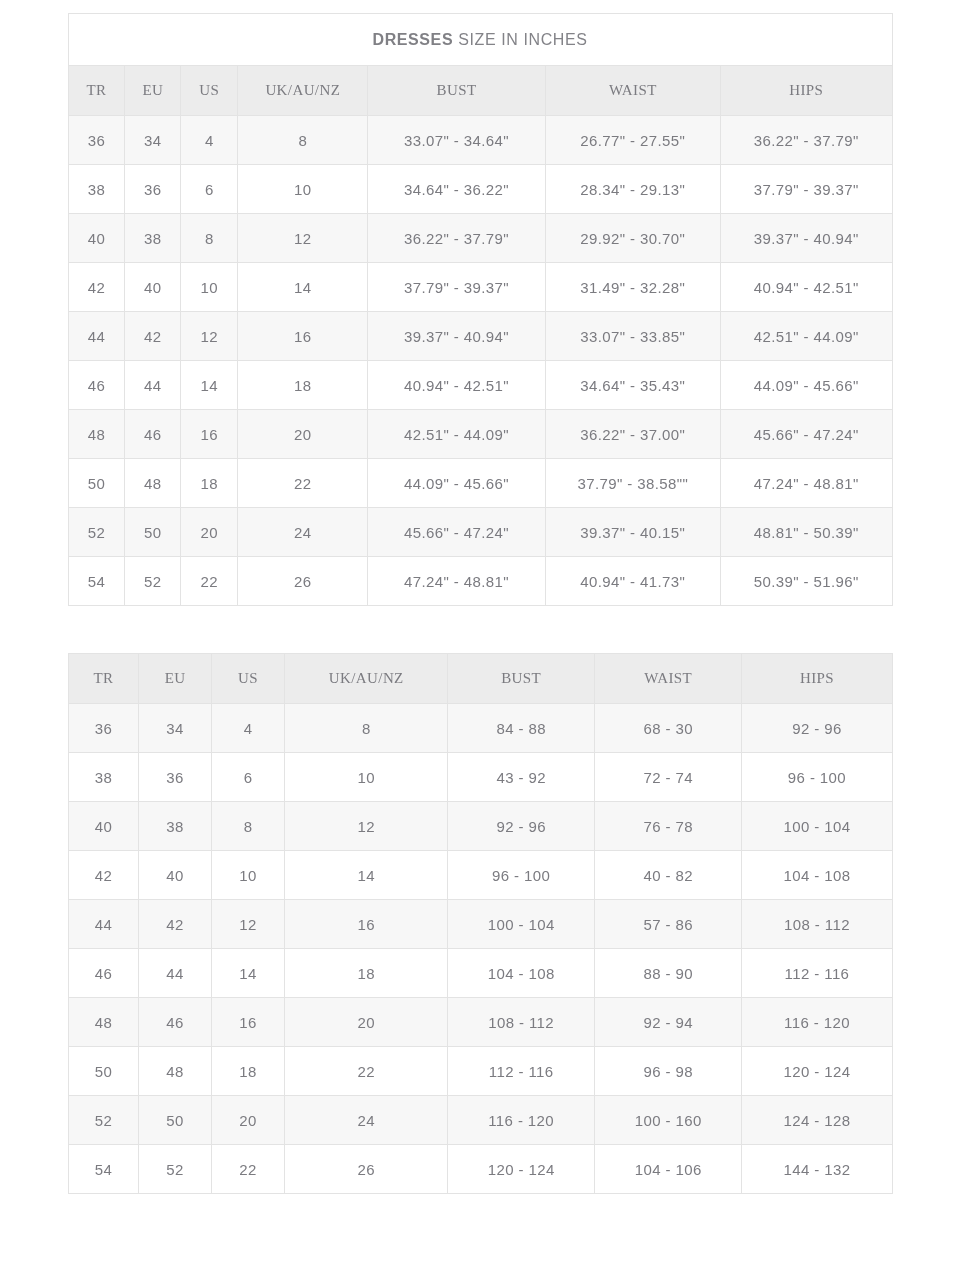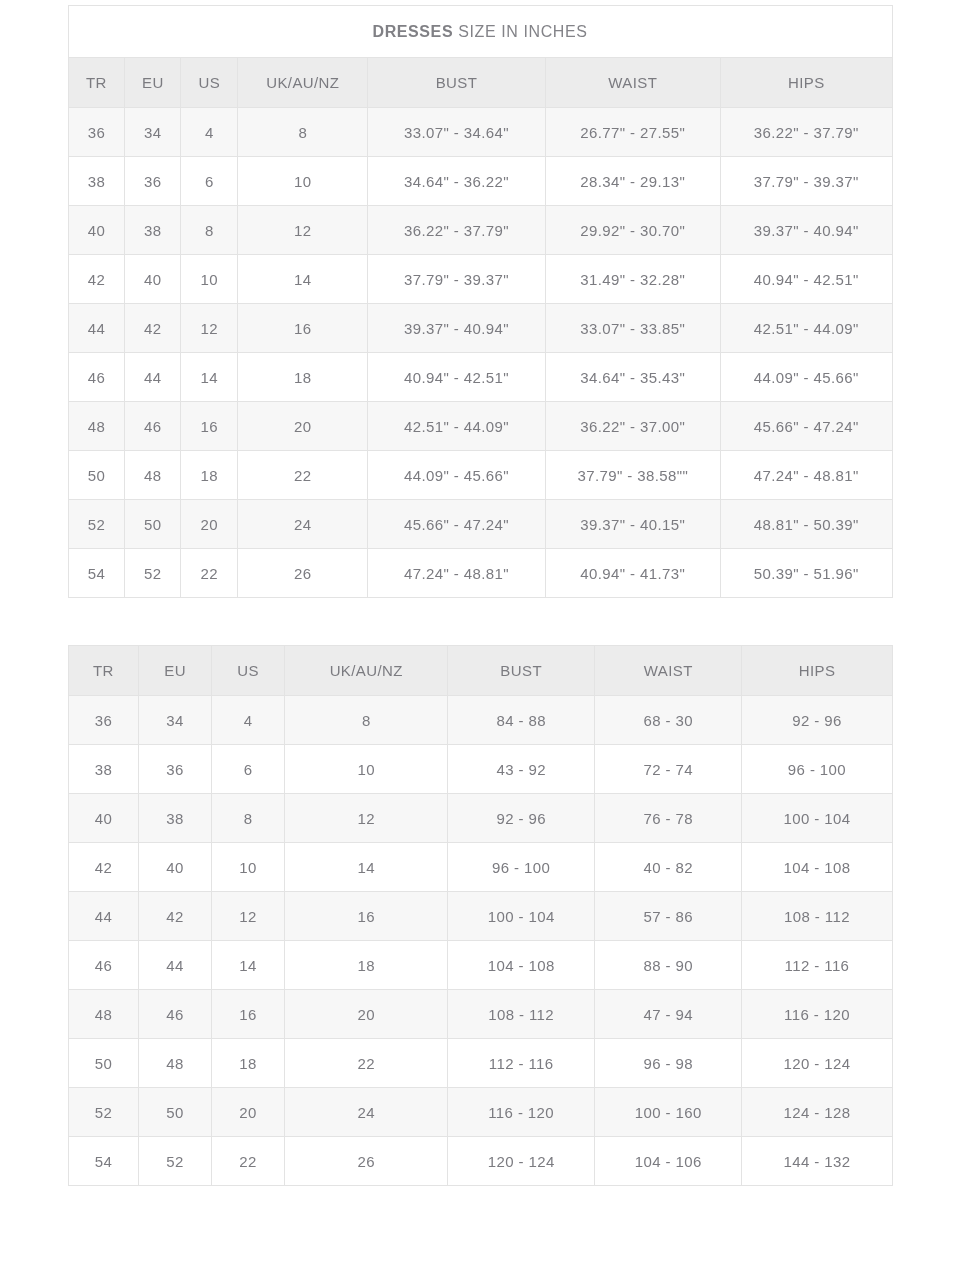--- a/index.html
+++ b/index.html
@@ -18,21 +18,21 @@
   body{
     width: 960px;
     min-height: 1280px;
     box-sizing: border-box;
     padding-top: 5px;
     font-family: "Liberation Sans", sans-serif;
     color: var(--text);
   }
   .charts{
     width: 825px;
-    margin: 0 auto;
+    margin: 8px auto;
   }
   table.size-table{
     width: 100%;
     border-collapse: collapse;
     table-layout: fixed;
     background: #fff;
   }
   table.size-table + table.size-table{
     margin-top: 47px;
   }
@@ -56,20 +56,21 @@
     letter-spacing: 0.6px;
     color: var(--title-text);
   }
   table.size-table th.table-title b{
     font-weight: bold;
     color: #808085;
   }
   table.size-table tr.head-row th{
     height: 49px;
     background: var(--header-bg);
+    font-family: Liberation Serif, serif;
   }
   table.size-table td{
     height: 48px;
   }
   table.size-table tbody tr:nth-child(odd){
     background: var(--stripe-bg);
   }
   table.size-table tbody tr:nth-child(even){
     background: #ffffff;
   }
@@ -270,21 +271,21 @@
           <td>104 - 108</td>
           <td>88 - 90</td>
           <td>112 - 116</td>
         </tr>
         <tr>
           <td>48</td>
           <td>46</td>
           <td>16</td>
           <td>20</td>
           <td>108 - 112</td>
-          <td>47 - 94</td>
+          <td>92 - 94</td>
           <td>116 - 120</td>
         </tr>
         <tr>
           <td>50</td>
           <td>48</td>
           <td>18</td>
           <td>22</td>
           <td>112 - 116</td>
           <td>96 - 98</td>
           <td>120 - 124</td>

